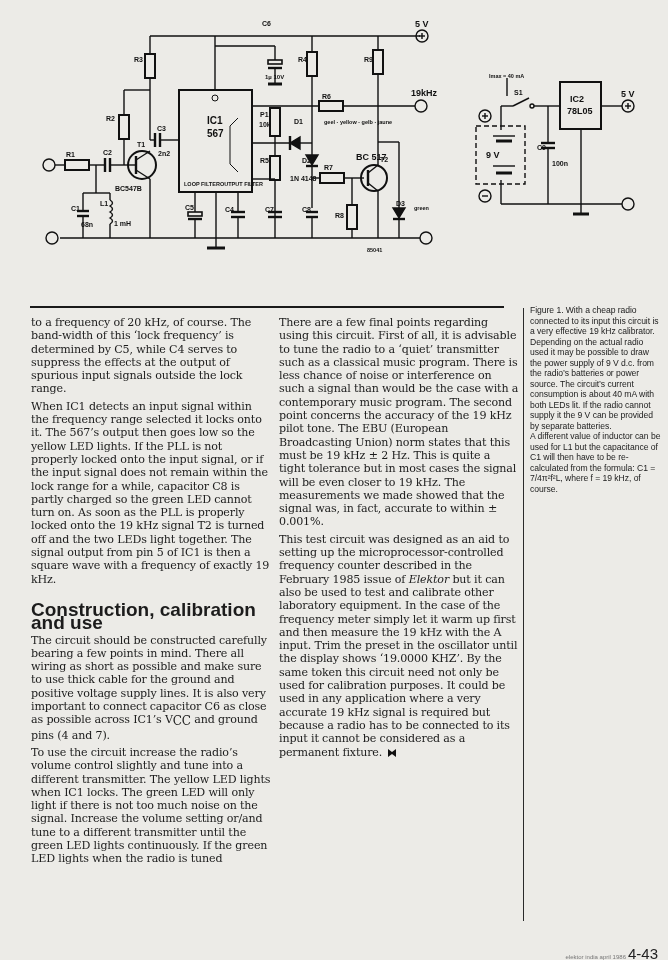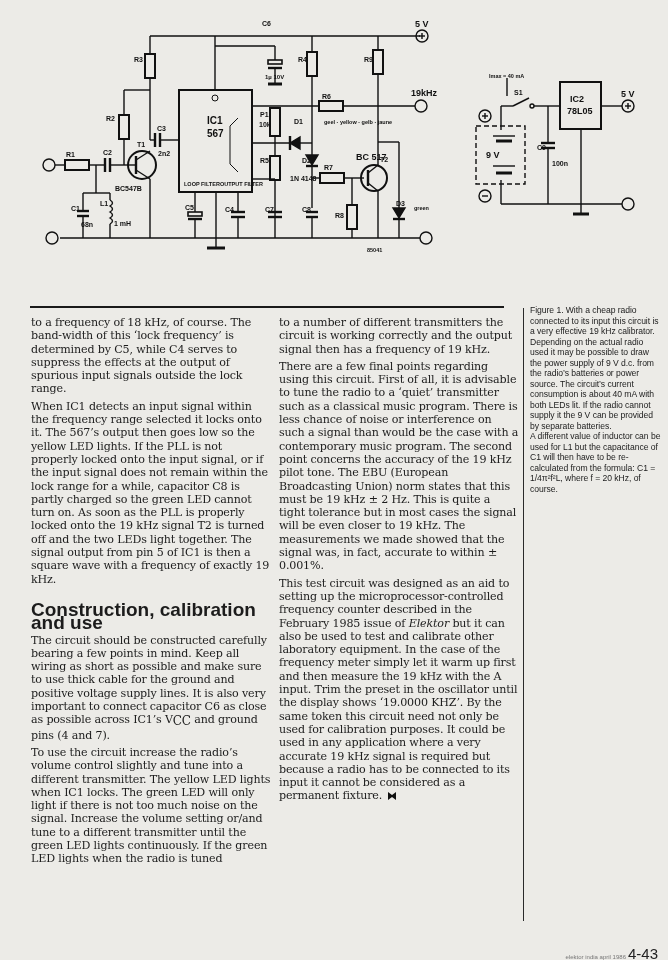--- a/index.html
+++ b/index.html
@@ -248,36 +248,35 @@
     <text x="535" y="150">C9</text>
     <text x="550" y="166">100n</text>
     <text x="619" y="97" font-size="9">5 V</text>
   </g>
 </svg>
 </div>
 
 <div class="rule"></div>
 
 <div class="col" id="col1">
-  <p>to a frequency of 18 kHz, of course. The band-width of this ‘lock frequency’ is determined by C5, while C4 serves to suppress the effects at the output of spurious input signals outside the lock range.</p>
+  <p>to a frequency of 20 kHz, of course. The band-width of this ‘lock frequency’ is determined by C5, while C4 serves to suppress the effects at the output of spurious input signals outside the lock range.</p>
   <p>When IC1 detects an input signal within the frequency range selected it locks onto it. The 567’s output then goes low so the yellow LED lights. If the PLL is not properly locked onto the input signal, or if the input signal does not remain within the lock range for a while, capacitor C8 is partly charged so the green LED cannot turn on. As soon as the PLL is properly locked onto the 19 kHz signal T2 is turned off and the two LEDs light together. The signal output from pin 5 of IC1 is then a square wave with a frequency of exactly 19 kHz.</p>
   <p class="heading">Construction, calibration and use</p>
-  <p><span>The circuit should be constructed carefully bearing a few points in mind. Keep all wiring as short as possible and make sure to use thick cable for the ground and positive voltage supply lines. It is also very important to connect capacitor C6 as close as possible across IC1’s V</span><span class="sub">CC</span><span> and ground pins (4 and 7).</span></p>
+  <p><span>The circuit should be constructed carefully bearing a few points in mind. There all wiring as short as possible and make sure to use thick cable for the ground and positive voltage supply lines. It is also very important to connect capacitor C6 as close as possible across IC1’s V</span><span class="sub">CC</span><span> and ground pins (4 and 7).</span></p>
   <p>To use the circuit increase the radio’s volume control slightly and tune into a different transmitter. The yellow LED lights when IC1 locks. The green LED will only light if there is not too much noise on the signal. Increase the volume setting or/and tune to a different transmitter until the green LED lights continuously. If the green LED lights when the radio is tuned</p>
 </div>
 
 <div class="col" id="col2">
-  <p>to a number of different transmitters the circuit is working correctly and the output signal then has a frequency of 19 kHz.</p>
   <p>There are a few final points regarding using this circuit. First of all, it is advisable to tune the radio to a ‘quiet’ transmitter such as a classical music program. There is less chance of noise or interference on such a signal than would be the case with a contemporary music program. The second point concerns the accuracy of the 19 kHz pilot tone. The EBU (European Broadcasting Union) norm states that this must be 19 kHz ± 2 Hz. This is quite a tight tolerance but in most cases the signal will be even closer to 19 kHz. The measurements we made showed that the signal was, in fact, accurate to within ± 0.001%.</p>
   <p><span>This test circuit was designed as an aid to setting up the microprocessor-controlled frequency counter described in the February 1985 issue of </span><em>Elektor</em><span> but it can also be used to test and calibrate other laboratory equipment. In the case of the frequency meter simply let it warm up first and then measure the 19 kHz with the A input. Trim the preset in the oscillator until the display shows ‘19.0000 KHZ’. By the same token this circuit need not only be used for calibration purposes. It could be used in any application where a very accurate 19 kHz signal is required but because a radio has to be connected to its input it cannot be considered as a permanent fixture.</span><svg class="end-mark" viewBox="0 0 8 8">
         <path d="M0 0 L4 3 L8 0 L8 8 L4 5 L0 8 Z" fill="#111"></path>
       </svg></p>
 </div>
 
 <div class="caption-rule"></div>
 <div id="caption">
   <p>Figure 1. With a cheap radio connected to its input this circuit is a very effective 19 kHz calibrator. Depending on the actual radio used it may be possible to draw the power supply of 9 V d.c. from the radio’s batteries or power source. The circuit’s current consumption is about 40 mA with both LEDs lit. If the radio cannot supply it the 9 V can be provided by separate batteries.</p>
-  <p>A different value of inductor can be used for L1 but the capacitance of C1 will then have to be re-calculated from the formula: C1 = 1/4π²f²L, where f = 20 kHz, of course.</p>
+  <p>A different value of inductor can be used for L1 but the capacitance of C1 will then have to be re-calculated from the formula: C1 = 7/4π²f²L, where f = 19 kHz, of course.</p>
 </div>
 
 <div class="folio">
   <span class="folio-small">elektor india april 1986</span><span>4-43</span>
 </div>
 
 </body></html>

